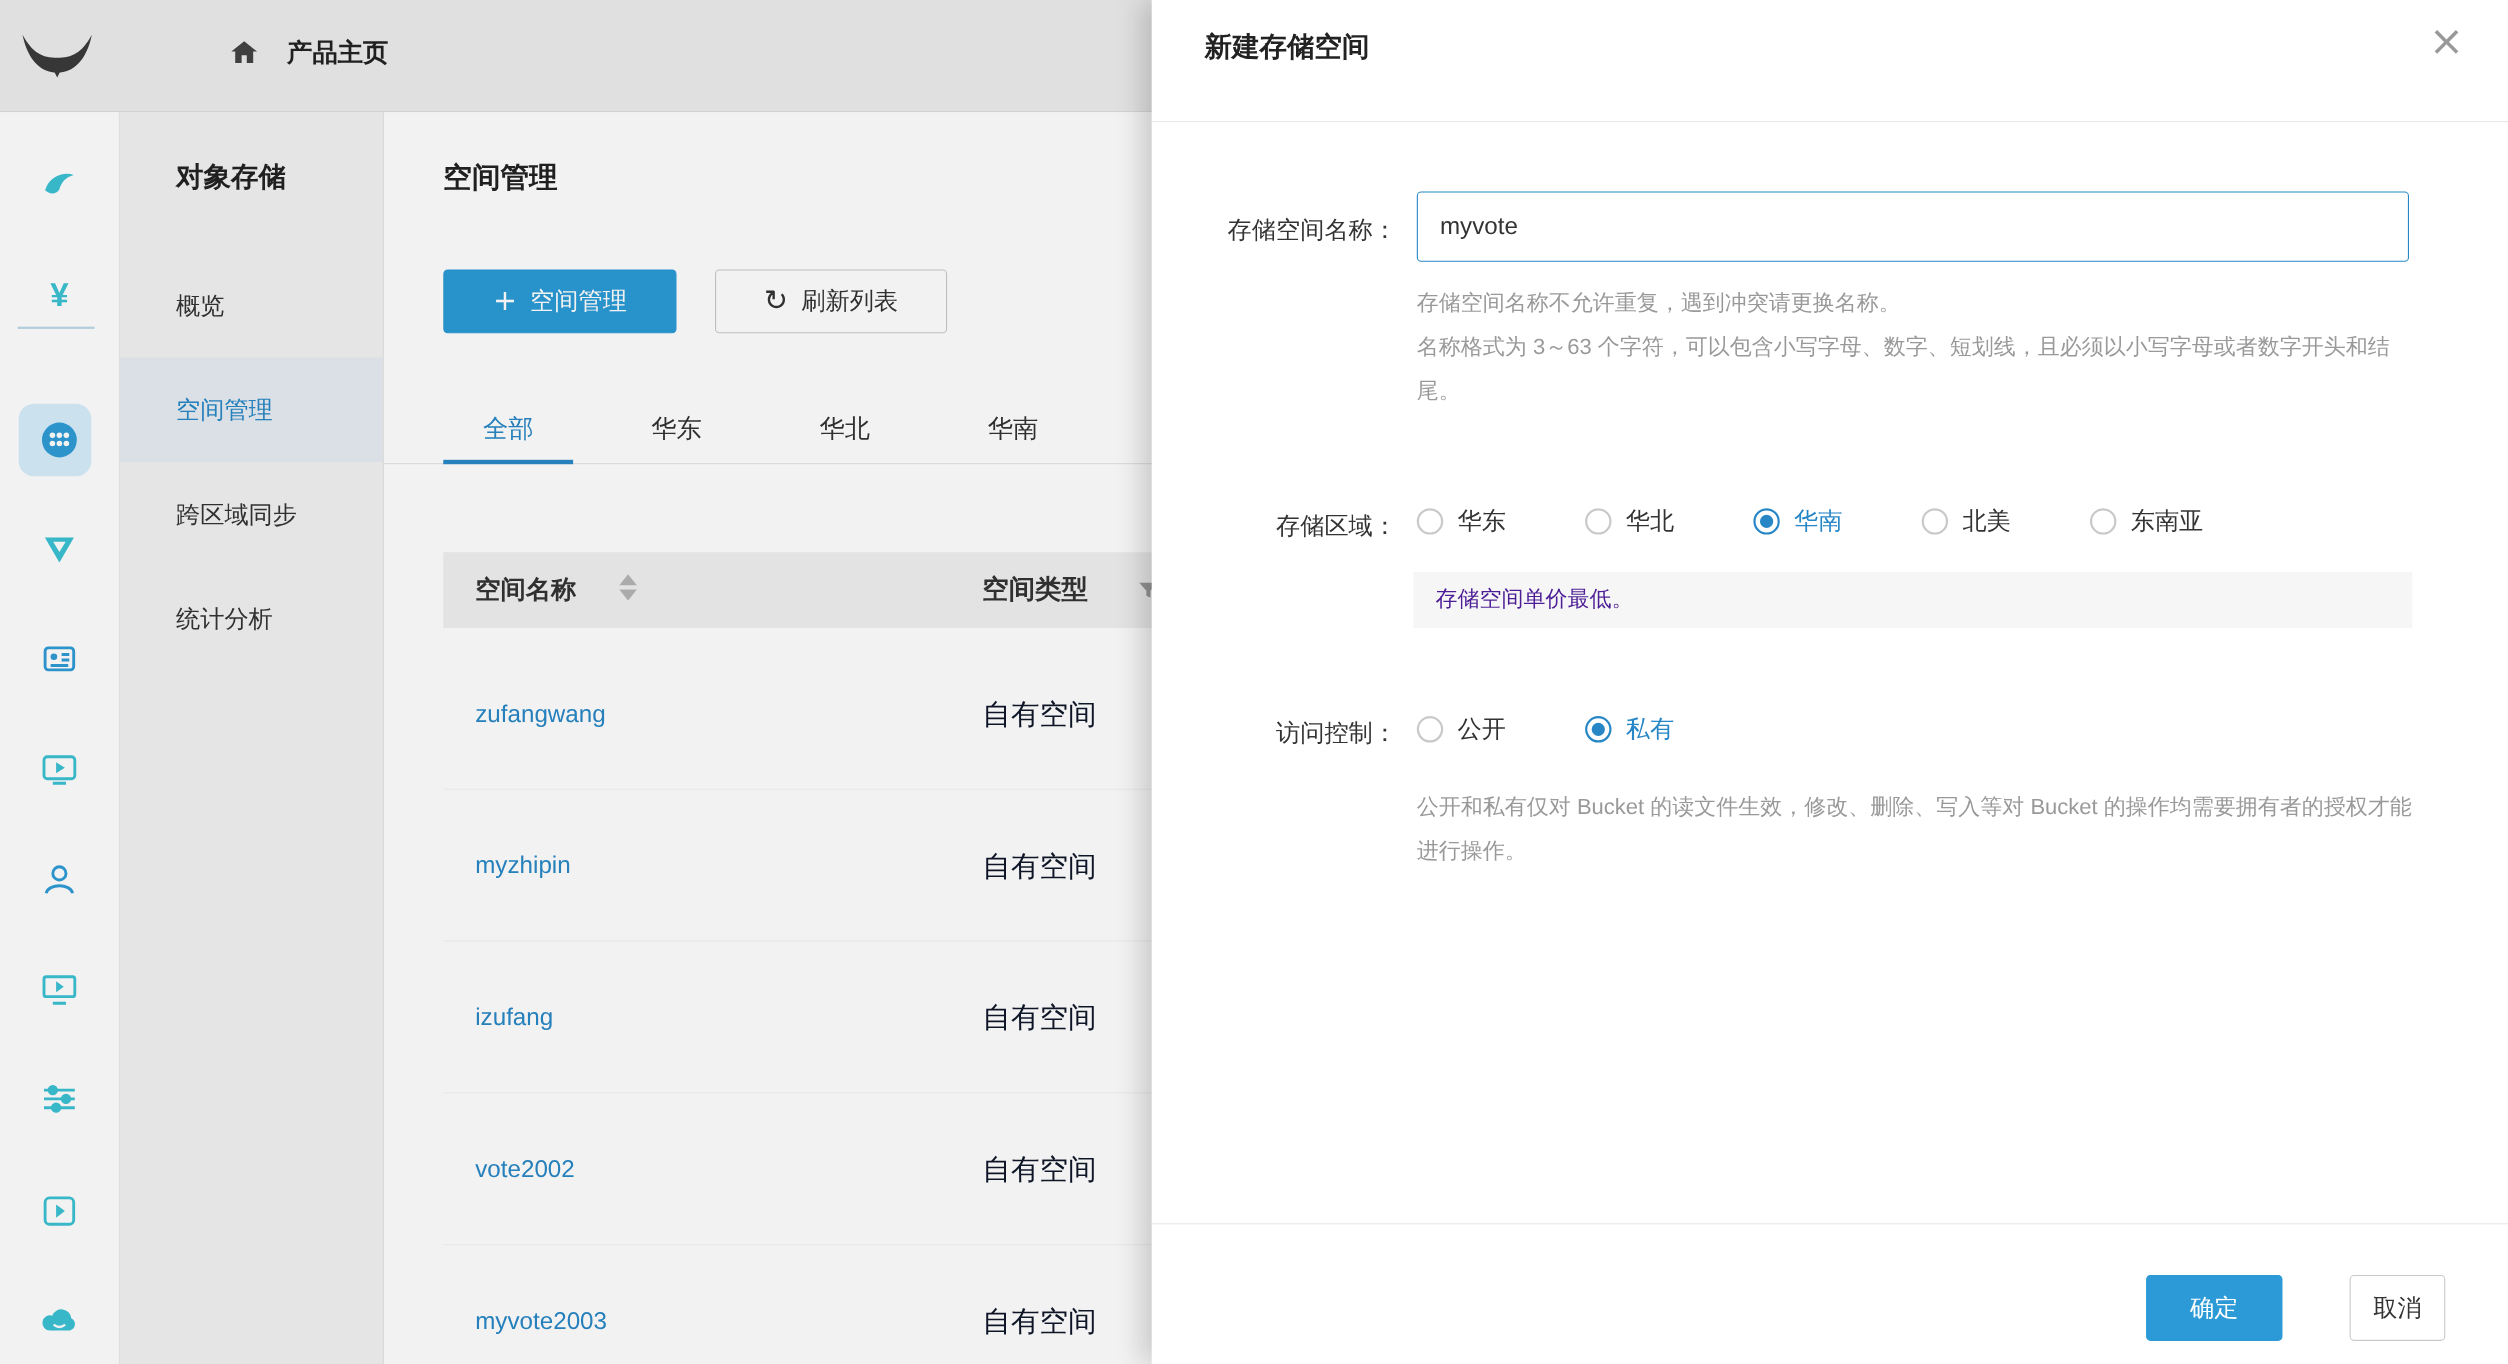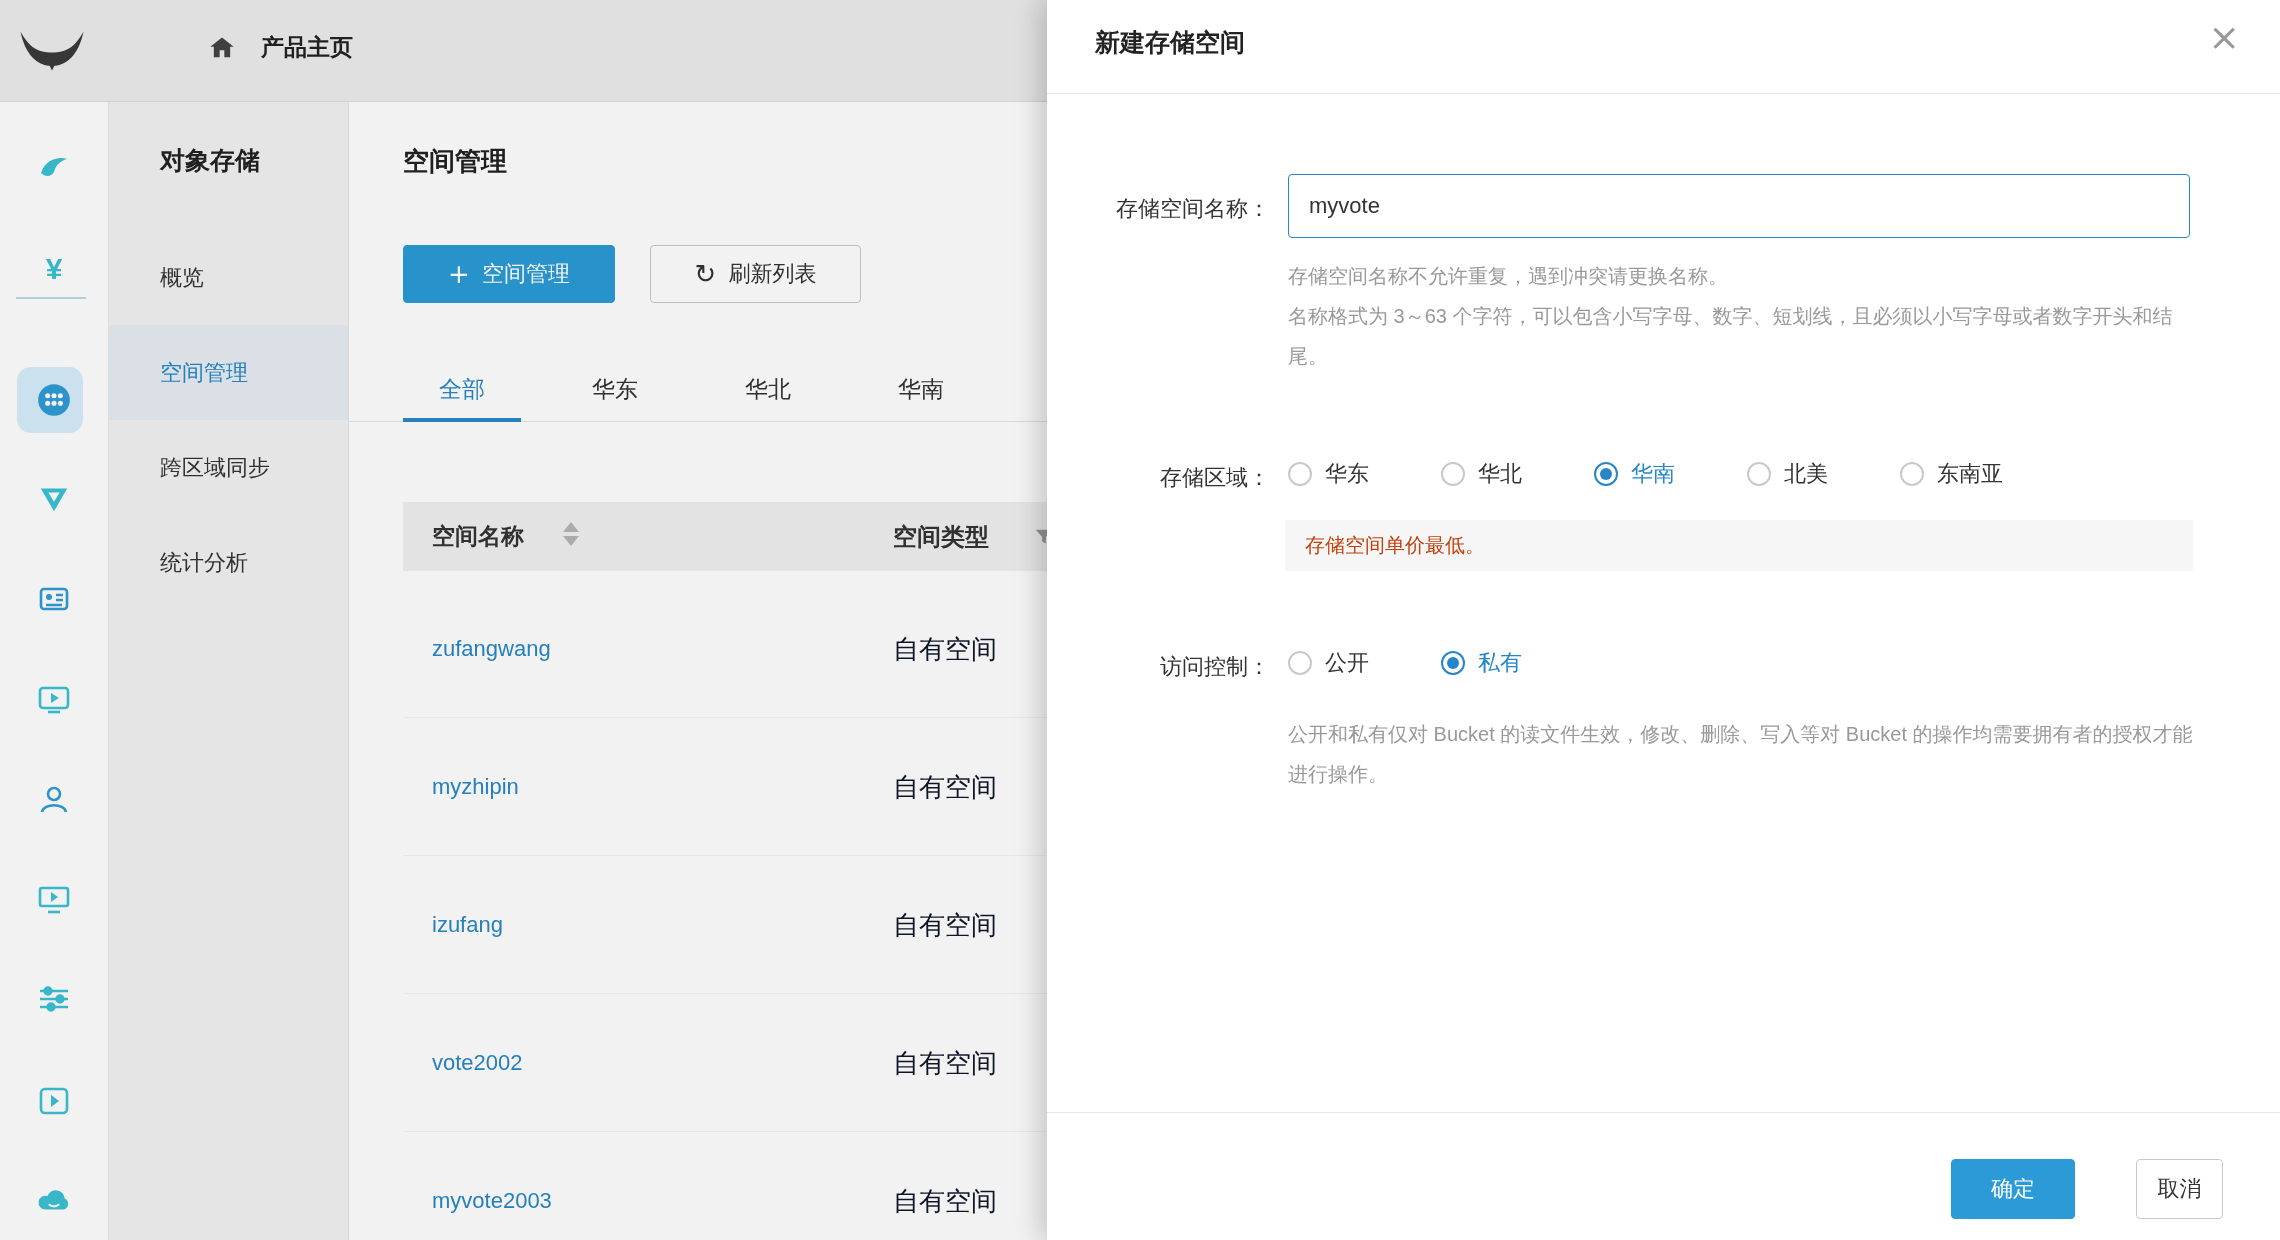--- a/index.html
+++ b/index.html
@@ -52,36 +52,36 @@
   .table-rows { position:absolute; left:54px; top:478px; width:1877px; }
   .trow { position:relative; height:138px; border-bottom:1px solid #f4f4f4; }
   .cell-name { position:absolute; left:29px; top:0; height:138px; line-height:138px; font-size:22px; color:#2787c6; cursor:pointer; }
   .cell-type { position:absolute; left:490px; top:0; height:138px; line-height:138px; font-size:26px; color:#0f172a; }
 
   
   .mask { position:absolute; left:0; top:0; width:2280px; height:1240px; background:rgba(0,0,0,0.05); z-index:5; }
 
   
   .drawer { position:absolute; left:1047px; top:0; width:1233px; height:1240px; background:#fff; z-index:10; box-shadow:-8px 0 24px rgba(0,0,0,0.18); }
-  .drawer-header { position:absolute; left:0; top:0; width:100%; height:94px; border-bottom:1px solid #e8e8e8; }
+  .drawer-header { position:absolute; left:0; top:0; width:100%; height:111px; border-bottom:1px solid #e8e8e8; }
   .drawer-title { position:absolute; left:48px; top:26px; font-size:25px; font-weight:bold; color:#222; }
   .drawer-close { position:absolute; right:40px; top:18px; font-size:38px; line-height:1; color:#999; cursor:pointer; font-family:"DejaVu Sans",sans-serif; }
 
   .form-label { position:absolute; left:0; width:223px; text-align:right; font-size:22px; color:#333; }
   .name-input { position:absolute; left:241px; top:174px; width:902px; height:64px; border:1px solid #2787c6; border-radius:4px; padding:17px 20px; font-size:22px; color:#333; outline:none; font-family:"Liberation Sans","DejaVu Sans",sans-serif; }
   .help-text { position:absolute; left:241px; top:256px; width:915px; font-size:20px; line-height:40px; color:#999; }
 
   .radio-row { position:absolute; left:241px; display:flex; align-items:center; gap:72px; height:52px; }
   .radio { display:inline-flex; align-items:center; gap:13px; font-size:22px; color:#333; cursor:pointer; }
   .radio .dot { width:24px; height:24px; border-radius:50%; border:2px solid #c9c9c9; background:#fff; position:relative; flex:none; }
   .radio.checked .dot { border-color:#2787c6; }
   .radio.checked .dot::after { content:""; position:absolute; left:50%; top:50%; transform:translate(-50%,-50%); width:12px; height:12px; border-radius:50%; background:#2787c6; }
   .radio.checked .radio-label { color:#2787c6; }
 
-  .region-note { position:absolute; left:238px; top:520px; width:908px; height:51px; background:#f6f6f6; line-height:51px; padding-left:20px; font-size:20px; color:#c2410c; }
+  .region-note { position:absolute; left:238px; top:520px; width:908px; height:51px; background:#f6f6f6; line-height:51px; padding-left:20px; font-size:20px; color:#4c1d95; }
 
   .drawer-footer-line { position:absolute; left:0; top:1112px; width:100%; border-top:1px solid #e8e8e8; }
   .ok-btn { position:absolute; left:904px; top:1159px; width:124px; height:60px; }
   .cancel-btn { position:absolute; left:1089px; top:1159px; width:87px; height:60px; }
 </style>
 </head>
 <body>
 
 <div class="canvas">
 

